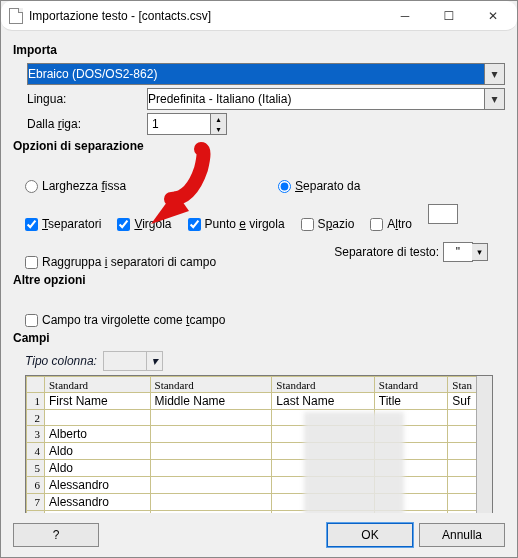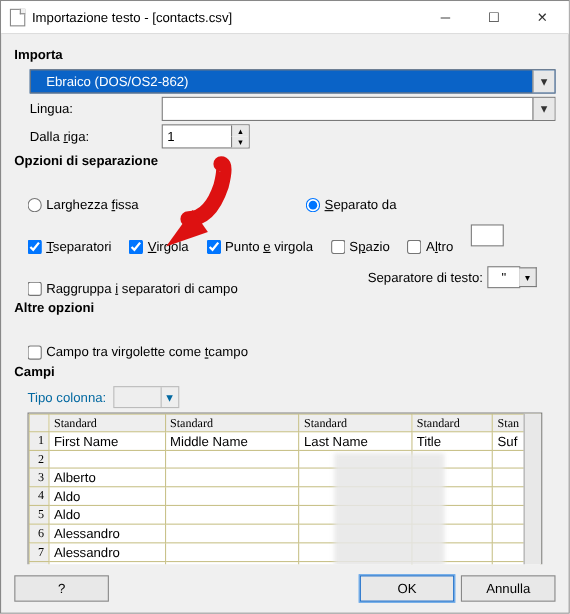--- a/index.html
+++ b/index.html
@@ -1,45 +1,45 @@
 <!DOCTYPE html>
 <html><head>
 <meta charset="utf-8">
 <style>
   * { box-sizing: border-box; font-family: "Segoe UI", Tahoma, sans-serif; font-size: 12px; }
   body { margin: 0; background: #fff; }
   .window { width: 518px; height: 558px; border: 1px solid #888; background: #f0f0f0; position: relative; display: flex; flex-direction: column; }
-  .titlebar { height: 30px; background: #fff; display: flex; align-items: center; padding: 0 2px 0 8px; border-bottom: 1px solid #ddd; }
+  .titlebar { height: 30px; background: #fff; display: flex; align-items: center; padding: 0 2px 0 8px; border-bottom: 1px solid #ddd; border-radius: 11px; }
   .titlebar .doc-icon { width: 14px; height: 16px; border: 1px solid #888; background: #fff; margin-right: 6px; position: relative; }
   .titlebar .doc-icon::after { content:""; position:absolute; top:-1px; right:-1px; width:4px; height:4px; background:#f0f0f0; border-left:1px solid #888; border-bottom:1px solid #888; }
   .titlebar .title { flex: 1; font-size: 12px; }
   .winbtn { width: 44px; height: 28px; display:flex; align-items:center; justify-content:center; color:#333; }
   .content { padding: 8px 12px 0 12px; flex:1; overflow:hidden; position:relative; }
   .section-title { font-weight: bold; margin: 4px 0 6px 0; }
   .row { display:flex; align-items:center; margin: 3px 0; }
   .lbl { width: 120px; }
   .lbl .u { text-decoration: underline; }
-  .sel { flex:1; height:22px; border:1px solid #7a7a7a; background:#fff; display:flex; align-items:center; padding:0 14px; position:relative; }
+  .sel { flex:1; height:22px; border:1px solid #7a7a7a; background:#fff; display:flex; align-items:center; padding:0 0; position:relative; }
   .sel.highlight { background:#0a63c7; color:#fff; }
   .sel .arrow { position:absolute; right:0; top:0; width:20px; height:20px; border-left:1px solid #7a7a7a; background:#e8e8e8; display:flex; align-items:center; justify-content:center; color:#333; }
   .sel.highlight .arrow{ background:#e8e8e8; color:#333;}
   .spin { width:80px; height:22px; border:1px solid #7a7a7a; background:#fff; display:flex; align-items:center; padding:0 4px; position:relative; margin-left:0; }
   .spin .spinarrows { position:absolute; right:0; top:0; width:16px; height:20px; display:flex; flex-direction:column; }
   .spin .spinarrows div{ flex:1; border-left:1px solid #7a7a7a; background:#e8e8e8; font-size:8px; display:flex; align-items:center; justify-content:center;}
   .indent { margin-left: 14px; }
   .optset { margin-top:2px; }
   .optrow { display:flex; align-items:center; margin:4px 0 4px 12px; gap:16px; flex-wrap:wrap; }
   .chk, .rad { display:flex; align-items:center; gap:4px;margin-top:20px; }
   .chk input, .rad input { margin:0; width:13px; height:13px; }
   .chk .u, .rad .u { text-decoration: underline; }
   .smallbox { width:30px; height:20px; border:1px solid #7a7a7a; background:#fff; }
   .septxt { display:flex; align-items:center; gap:4px; }
   .septxt .minisel { width:30px; height:20px; border:1px solid #7a7a7a; background:#fff; display:flex; align-items:center; justify-content:center; position:relative; }
   .septxt .minisel .arrow2{ position:absolute; right:-16px; top:0; width:16px; height:18px; border:1px solid #7a7a7a; border-left:none; background:#e8e8e8; font-size:9px; display:flex; align-items:center; justify-content:center;}
-  .tipo { display:flex; align-items:center; gap:6px; margin:4px 0 4px 12px; color:#0369a1; }
+  .tipo { display:flex; align-items:center; gap:6px; margin:4px 0 4px 12px; color:#0f172a;font-style:italic; }
   .tipo .colsel { width:60px; height:20px; border:1px solid #bbb; background:#eee; position:relative; }
   .tipo .colsel .arrow{ right:0; top:0; width:16px; height:18px; border-left:1px solid #bbb;}
   .grid-wrap { margin:4px 12px 0 12px; border:1px solid #7a7a7a; background:#fff; height:160px; overflow:hidden; position:relative;}
   table { border-collapse:collapse; width:100%; font-family: "Courier New", monospace; font-size:11px; }
   th, td { border:1px solid #c9c28b; padding:1px 4px; height:16px; text-align:left; white-space:nowrap; overflow:hidden;}
   th { background:#eee; font-family:"Segoe UI"; font-weight:normal; font-size:11px; }
   .rownum { width:18px; text-align:right; background:#eee; font-family:"Segoe UI"; font-size:11px;}
   .blur { position:absolute; left:278px; top:36px; width:100px; height:112px; background:rgba(230,230,230,0.85); filter:blur(2px);}
   .hscroll { height:16px; margin:0 12px; border:1px solid #7a7a7a; border-top:none; background:#e8e8e8; position:relative;}
   .hscroll .lbtn,.hscroll .rbtn{position:absolute;top:0;width:16px;height:14px;display:flex;align-items:center;justify-content:center;font-size:10px;background:#ddd;}
@@ -74,20 +74,21 @@
     <div class="row indent">
       <div class="sel highlight">
         <span>Ebraico (DOS/OS2-862)</span>
         <div class="arrow">▾</div>
       </div>
     </div>
 
     <div class="row indent">
       <div class="lbl"><span>Lin</span><span class="u">g</span><span>ua:</span></div>
       <div class="sel">
+        <span>Predefinita - Italiano (Italia)</span>
         <div class="arrow">▾</div>
       </div>
     </div>
 
     <div class="row indent">
       <div class="lbl"><span>Dalla </span><span class="u">r</span><span>iga:</span></div>
       <div class="spin">
         <span>1</span>
         <div class="spinarrows">
             <div>▴</div>

